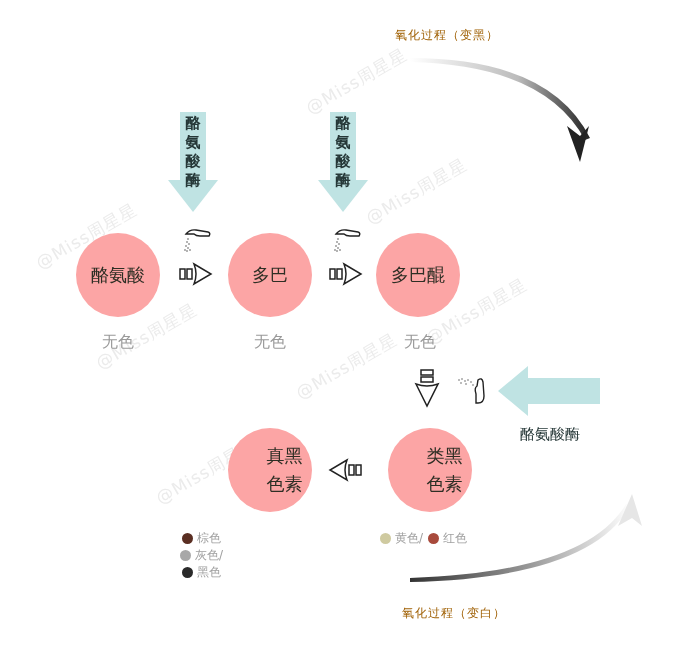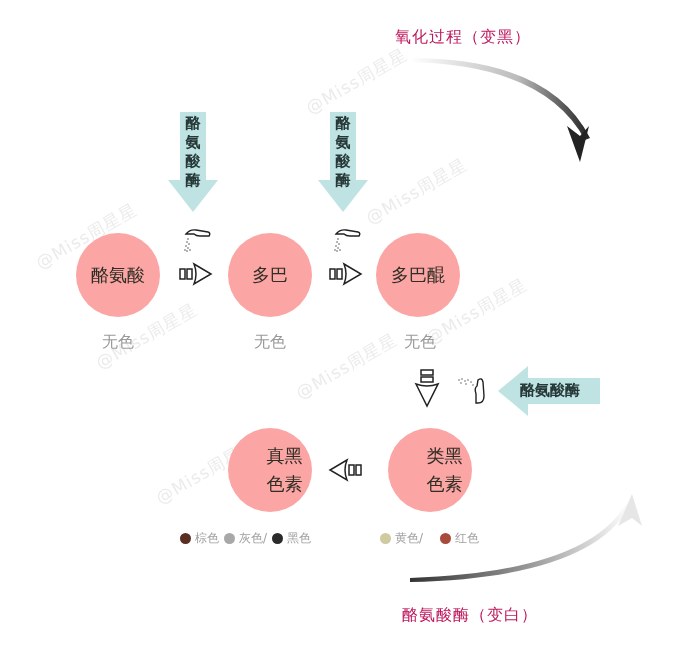--- a/index.html
+++ b/index.html
@@ -6,24 +6,24 @@
   body { width: 690px; height: 672px; position: relative; overflow: hidden;
          font-family: "DejaVu Sans", "Liberation Sans", sans-serif; color: #3a3a30; }
   .abs { position: absolute; }
   .wm { position: absolute; color: #e8e8e8; font-size: 17px; transform: rotate(-30deg);
         white-space: nowrap; letter-spacing: 1px; pointer-events: none; opacity: .85; }
   .circle { position: absolute; width: 84px; height: 84px; border-radius: 50%;
             background: #fca5a5; display: flex; align-items: center; justify-content: center;
             text-align: center; font-size: 18px; color: #2e2e24; line-height: 28px; }
   .circle .two { display: block; width: 44px; margin-left: 29px; }
   .label-sm { position: absolute; font-size: 16px; color: #9a9a9a; text-align: center; }
-  .title { position: absolute; font-size: 16px; color: #be185d; letter-spacing: 1px; white-space: nowrap; }
+  .title { position: absolute; font-size: 12px; color: #a16207; letter-spacing: 1px; white-space: nowrap; }
   .vtext { position: absolute; width: 26px; text-align: center; font-size: 15px; line-height: 19px;
            color: #263838; font-weight: bold; }
-  .htext { position: absolute; font-size: 15px; color: #263838; font-weight: bold; white-space: nowrap; }
+  .htext { position: absolute; font-size: 15px; color: #263838; font-weight: normal; white-space: nowrap; margin-top: 44px; }
   .legend { position: absolute; display: flex; align-items: center; font-size: 12px; color: #a0a0a0; white-space: nowrap; }
   .dot { display: inline-block; width: 11px; height: 11px; border-radius: 50%; margin-right: 4px; }
   .legend .item { display: inline-flex; align-items: center; margin-right: 5px; }
 </style>
 </head>
 <body>
 
 <div class="wm" style="left:300px;top:70px;">@Miss周星星</div>
 <div class="wm" style="left:30px;top:225px;">@Miss周星星</div>
 <div class="wm" style="left:360px;top:180px;">@Miss周星星</div>
@@ -158,35 +158,35 @@
 </div>
 
 <svg class="abs" style="left:327px;top:458px;" width="36" height="24" viewBox="0 0 36 24">
   <g fill="none" stroke="#222" stroke-width="1.5">
     <path d="M20 2 L3 12 L20 22 Q16 12 20 2 Z"></path>
     <rect x="22" y="7" width="5" height="10"></rect>
       <rect x="29" y="7" width="5" height="10"></rect>
   </g>
 </svg>
 
-<div class="legend" style="left:180px;top:530px;">
+<div class="legend" style="left:180px;top:530px;flex-direction:column;">
   <span class="item">
       <span class="dot" style="background:#5a2e22"></span>
       <span>棕色</span>
     </span>
   <span class="item">
       <span class="dot" style="background:#a8a8a8"></span>
       <span>灰色/</span>
     </span>
   <span class="item">
       <span class="dot" style="background:#2a2a2a"></span>
       <span>黑色</span>
     </span>
 </div>
-<div class="legend" style="left:380px;top:530px;gap:12px;">
+<div class="legend" style="left:380px;top:530px;">
   <span class="item">
       <span class="dot" style="background:#cfcaa0"></span>
       <span>黄色/</span>
     </span>
   <span class="item">
       <span class="dot" style="background:#a84a3c"></span>
       <span>红色</span>
     </span>
 </div>
 
@@ -194,13 +194,13 @@
   <defs>
     <linearGradient id="g2" x1="0" y1="0" x2="1" y2="0">
       <stop offset="0" stop-color="#333333"></stop>
       <stop offset="0.55" stop-color="#9a9a9a"></stop>
       <stop offset="1" stop-color="#ffffff"></stop>
     </linearGradient>
   </defs>
   <path d="M 20 96 Q 200 92 240 20 L 236 18 Q 196 86 20 92 Z" fill="url(#g2)"></path>
   <path d="M 228 40 L 242 8 L 252 40 L 242 32 Z" fill="#e6e6e6"></path>
 </svg>
-<div class="title" style="left:402px;top:605px;">酪氨酸酶（变白）</div>
+<div class="title" style="left:402px;top:605px;">氧化过程（变白）</div>
 
 </body></html>

